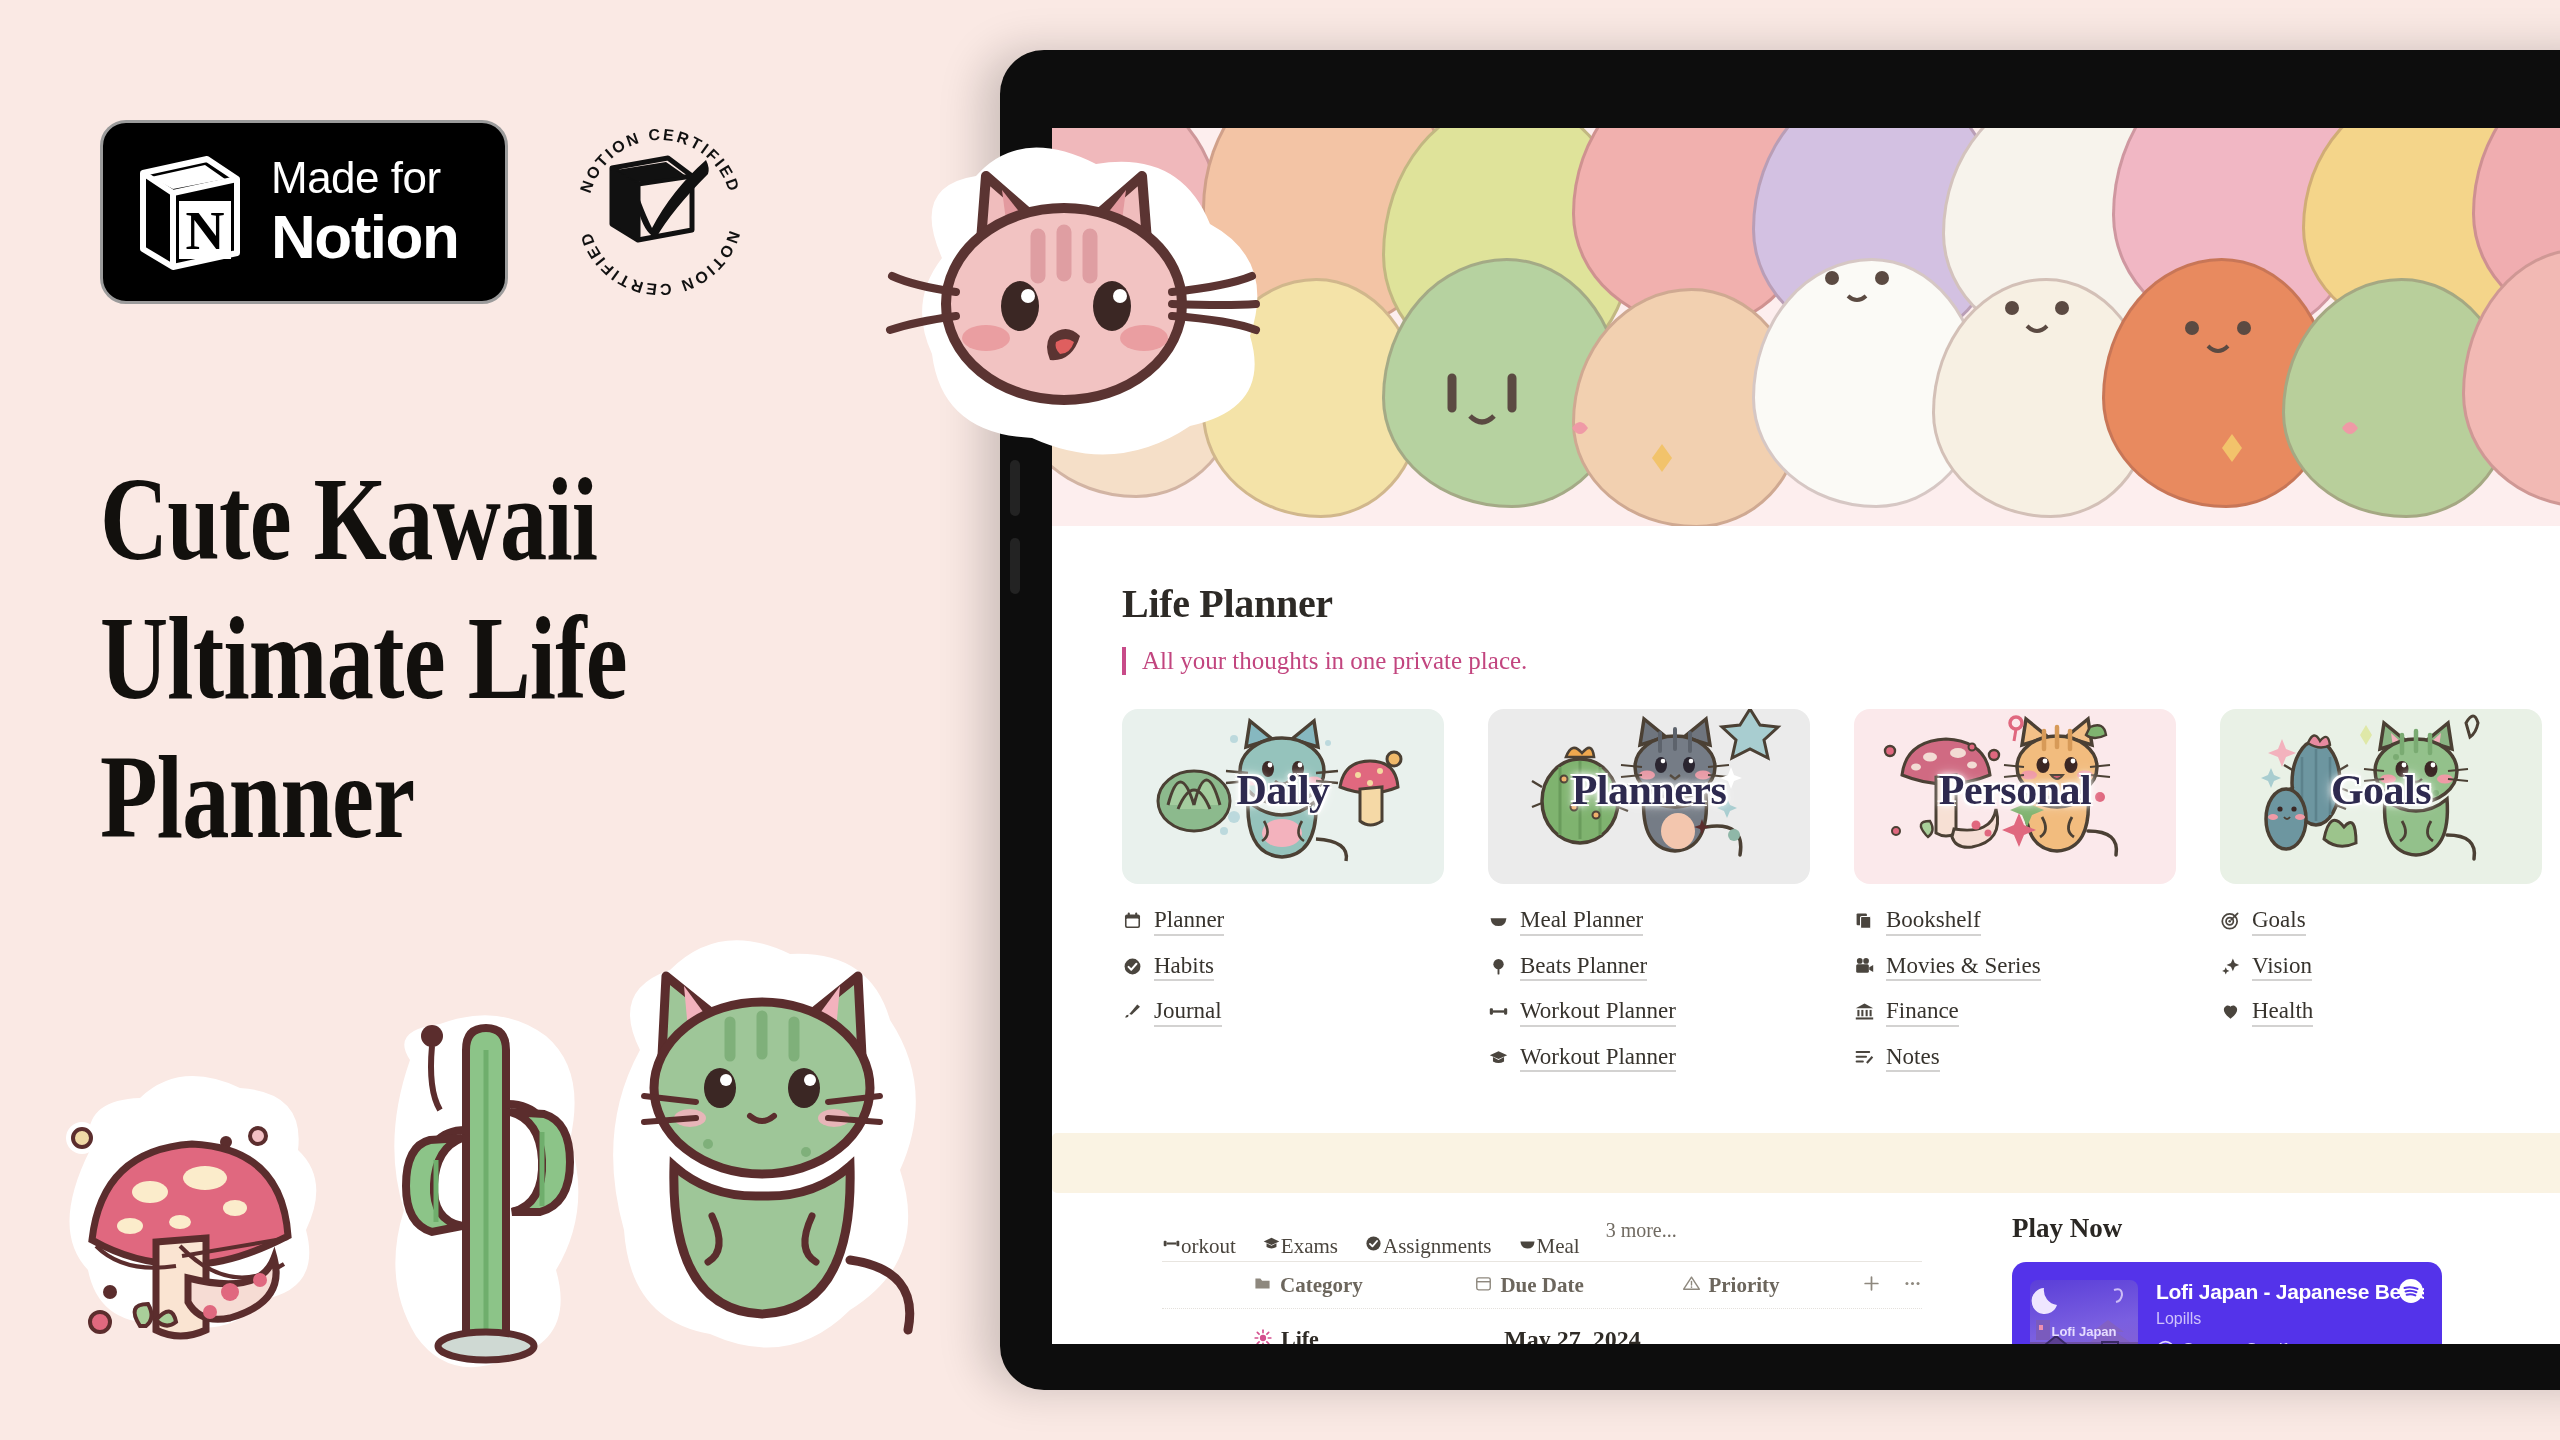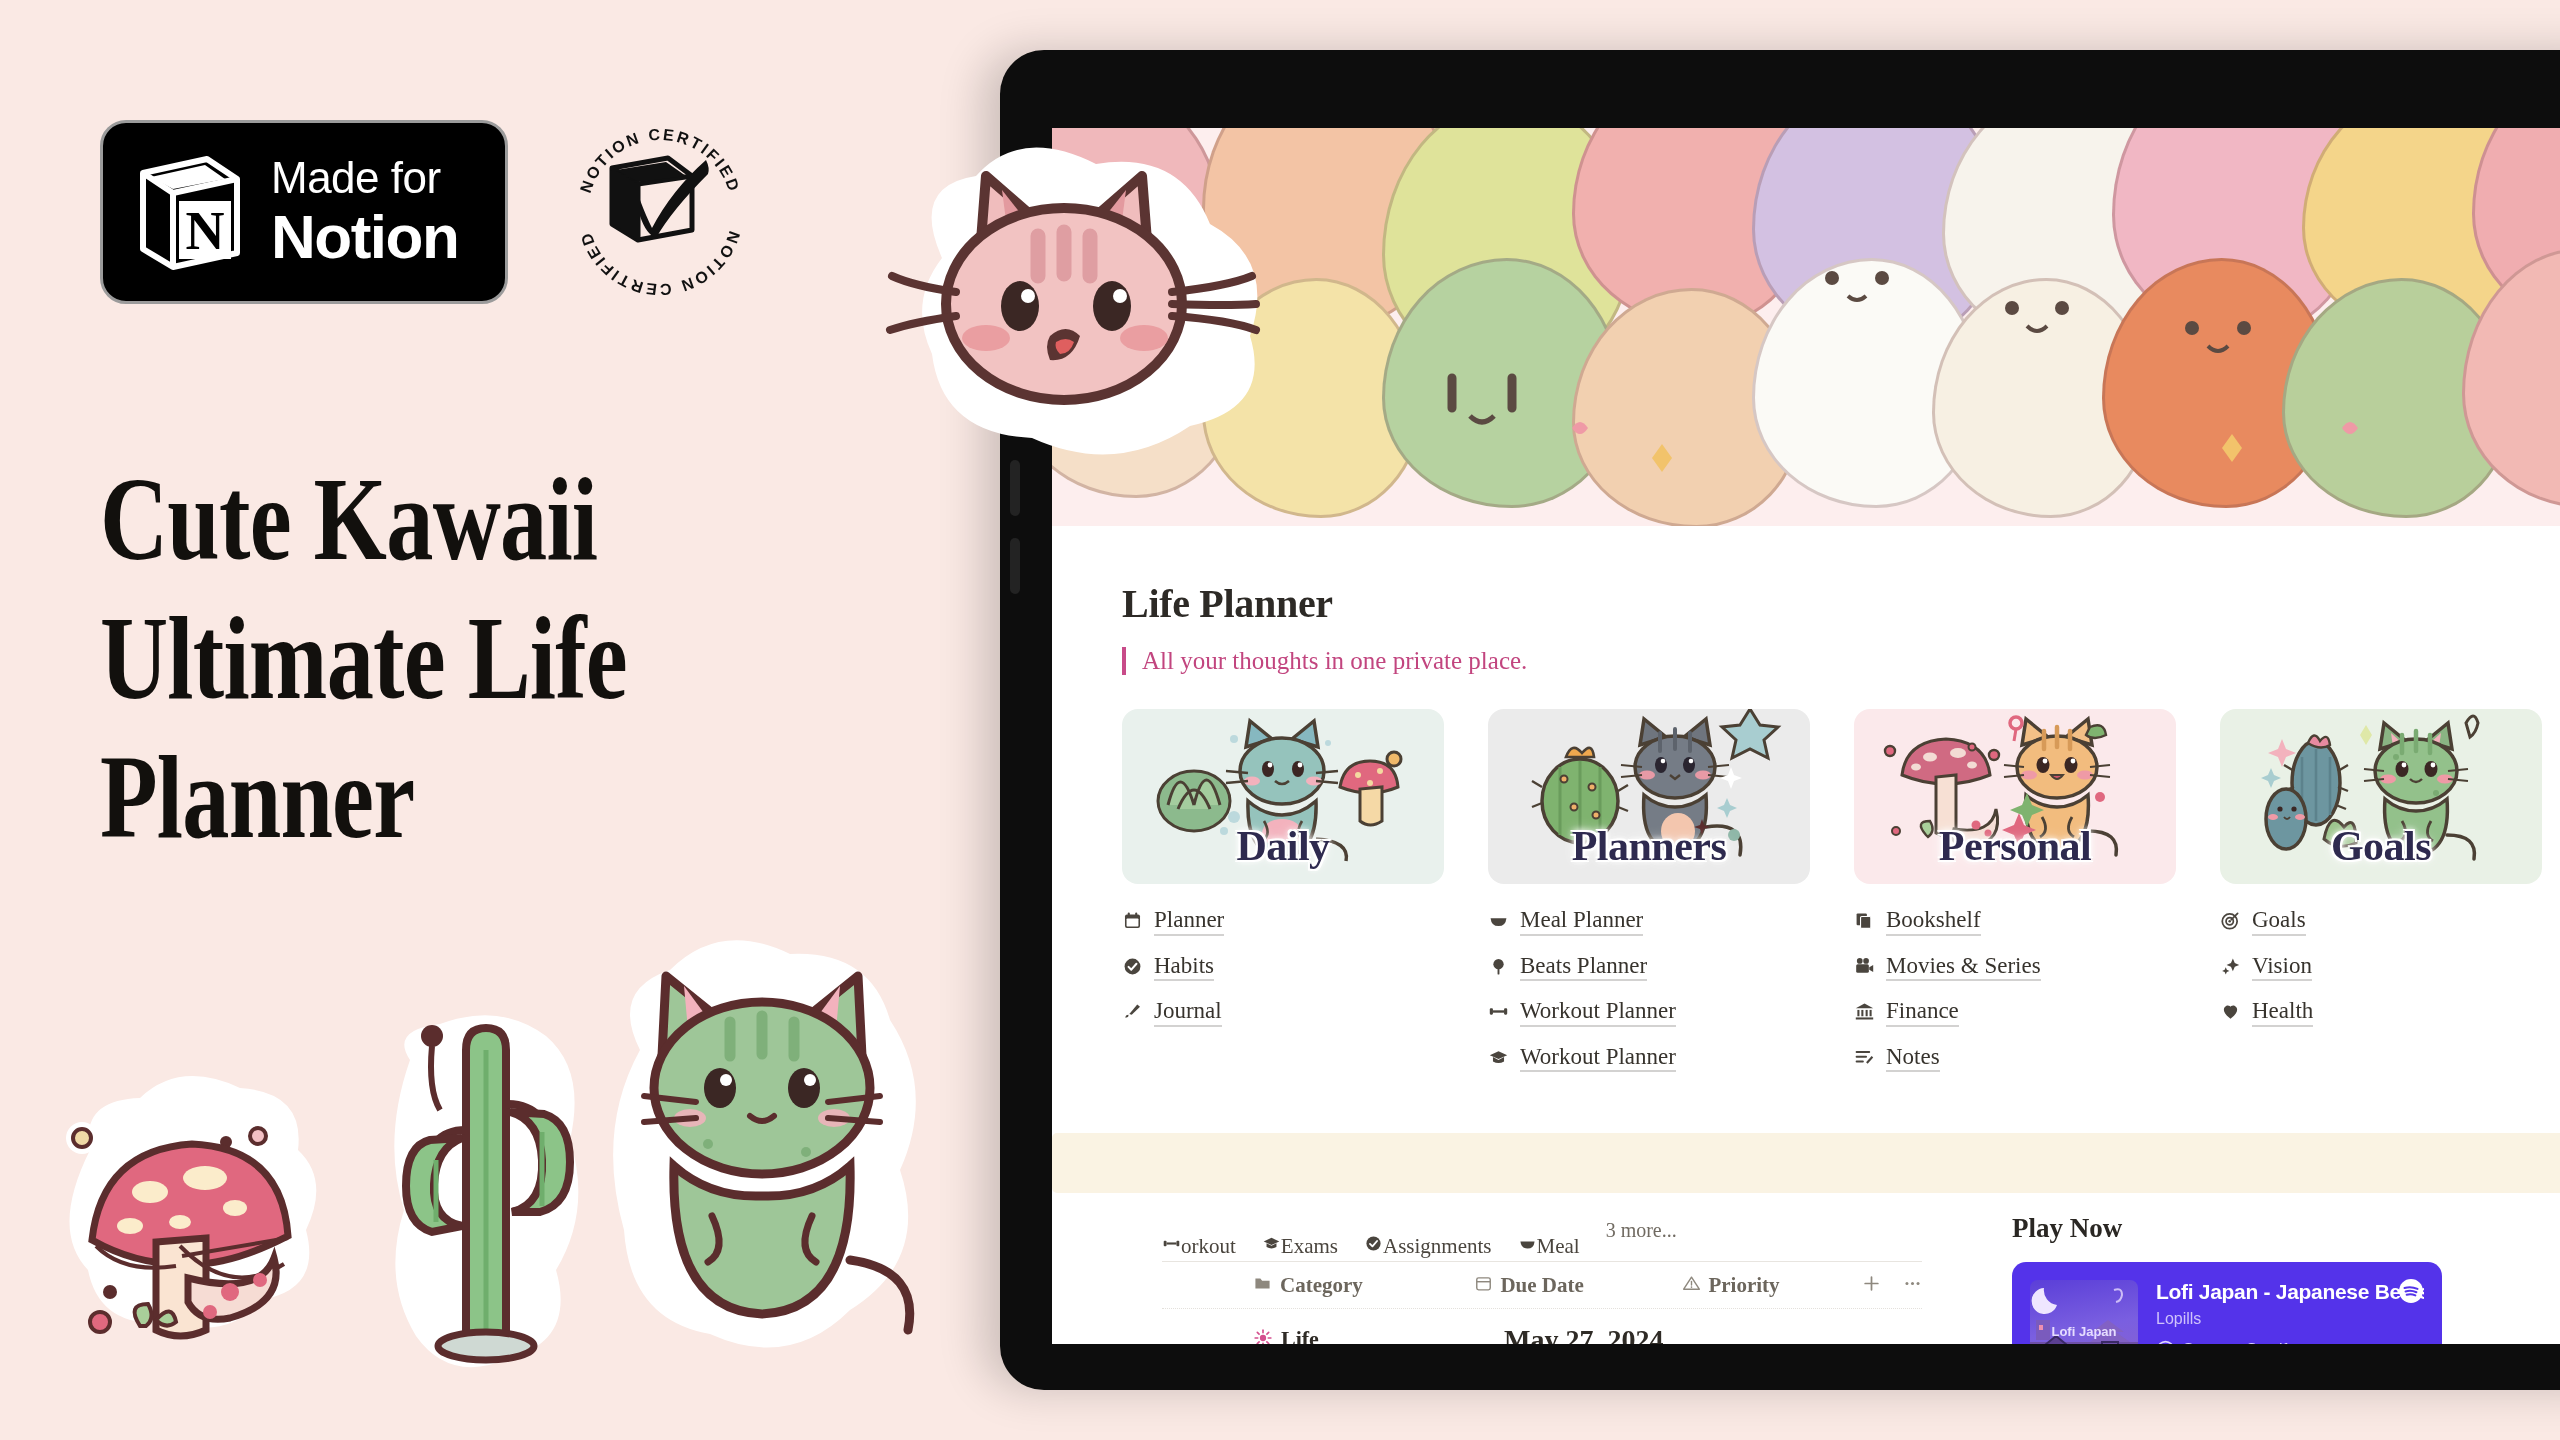--- a/index.html
+++ b/index.html
@@ -78,21 +78,21 @@
     border-left: 4px solid #c84b89;
     font-family: "Liberation Serif", serif;
     font-size: 25px; color: #c2457f;
   }
 
   .cards { display: flex; gap: 44px; margin-top: 34px; }
   .card-col { width: 322px; }
   .card-art {
     height: 175px; border-radius: 16px;
     position: relative; overflow: hidden;
-    display: flex; align-items: flex-end; justify-content: center;
+    display: flex; align-items: center; justify-content: center;
   }
   .card-label {
     position: relative; z-index: 3;
     font-family: "Liberation Serif", serif; font-weight: 700;
     font-size: 42px; color: #2e2a4f;
     letter-spacing: -.5px;
     text-shadow: 0 0 7px #fff, 0 0 7px #fff, 0 0 14px #fff, 2px 2px 0 #fff, -2px 2px 0 #fff, 2px -2px 0 #fff, -2px -2px 0 #fff;
     margin-bottom: 14px;
   }
   .card-links { margin-top: 22px; }
@@ -124,21 +124,21 @@
   .db-tab .t-lbl { font-family: "Liberation Serif", serif; font-size: 21px; color: #4a453e; }
   .db-more { font-family: "Liberation Serif", serif; font-size: 20px; color: #706a61; cursor: pointer; }
 
   .db-table { margin-top: 14px; border-top: 1px solid #e8e5e0; width: 760px; font-weight: bold; }
   .db-head { display: flex; align-items: center; height: 46px; padding-left: 92px; }
   .db-row { display: flex; align-items: center; height: 62px; border-top: 1px dotted #e4e1dc; padding-left: 92px; }
   .col-cat { width: 250px; display: flex; align-items: center; gap: 9px; }
   .col-due { width: 235px; }
   .col-pri { width: 170px; display: flex; align-items: center; gap: 8px; }
   .hdr-txt { font-family: "Liberation Serif", serif; font-size: 21px; color: #6c665d; }
-  .cell-txt { font-family: "Liberation Serif", serif; font-size: 28px; color: #2f2b26; }
+  .cell-txt { font-family: "Liberation Serif", serif; font-size: 24px; color: #2f2b26; }
   .cat-link {
     font-family: "Liberation Serif", serif; font-size: 22px; color: #2f2b26;
     border-bottom: 2px solid rgba(55,51,45,.2);
   }
   .db-tools { display: flex; align-items: center; gap: 22px; margin-left: 28px; color: #8e887e; }
   .plus-ico, .dots-ico { cursor: pointer; }
 
   
   .play-area { padding-left: 30px; padding-top: 0; }
   .play-title { font-family: "Liberation Serif", serif; font-weight: 700; font-size: 27px; color: #2a2723; }

